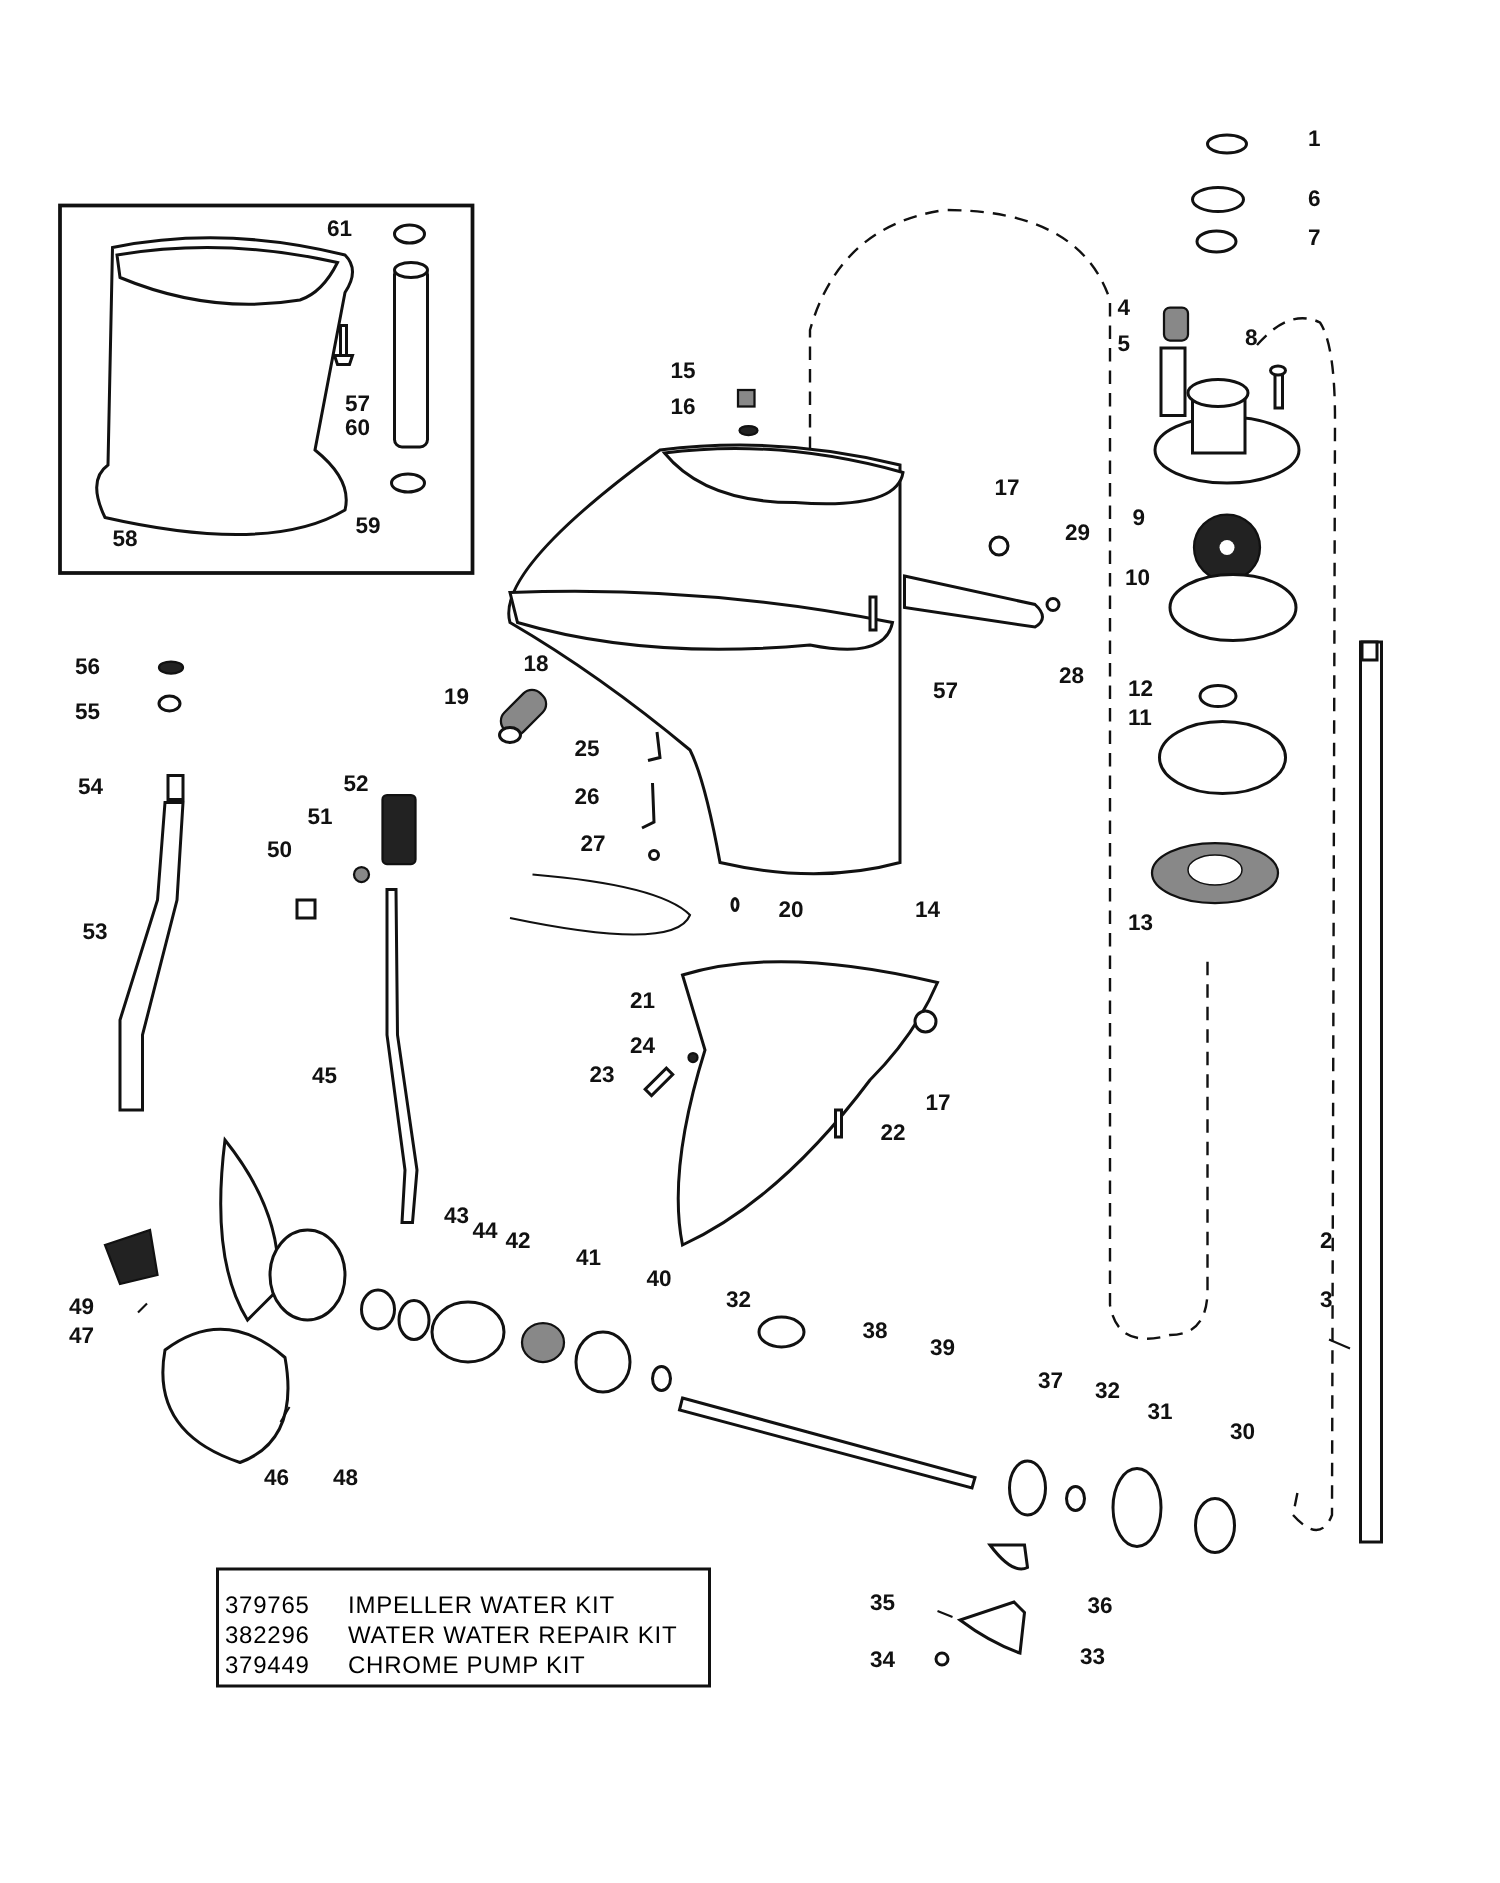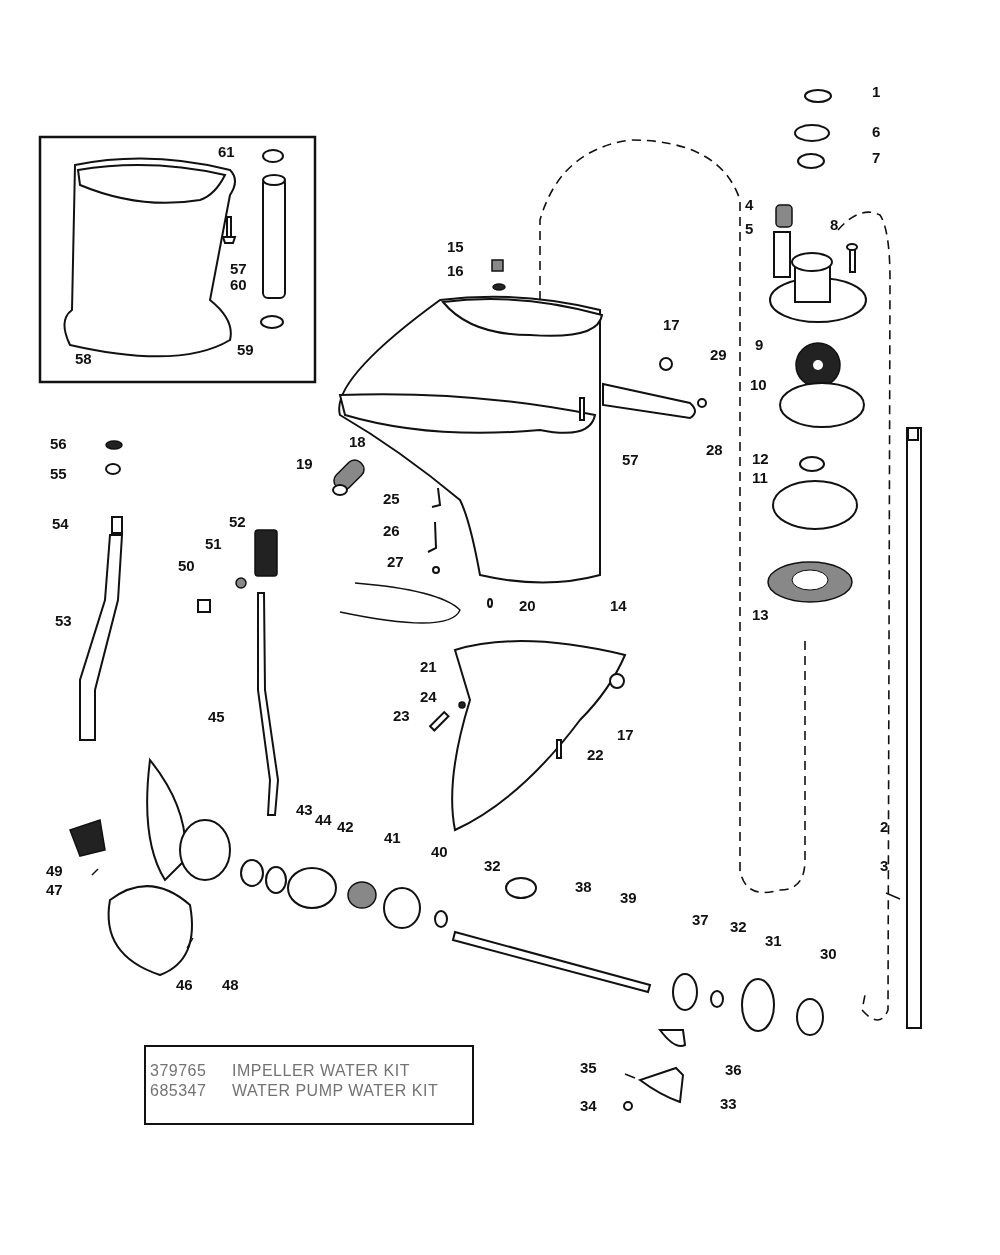--- a/index.html
+++ b/index.html
@@ -8,21 +8,21 @@
   #diagram { position:absolute; left:0; top:0; width:1000px; height:1255px; }
   .callout { font-family:"Liberation Sans", sans-serif; font-weight:bold; font-size:15px; fill:#111; }
   .leader { stroke:#111; stroke-width:1.4; fill:none; }
   .part { stroke:#111; stroke-width:2; fill:#fff; }
   .part-dark { stroke:#111; stroke-width:1.5; fill:#222; }
   .part-gray { stroke:#111; stroke-width:1.5; fill:#888; }
   .dash { stroke:#111; stroke-width:1.6; fill:none; stroke-dasharray:9 6; }
   #kit-box { position:absolute; left:144px; top:1045px; width:326px; height:76px;
              border:2px solid #111; background:#fff; }
   .kit-row { display:flex; font-family:"Liberation Sans", sans-serif; font-size:16px;
-             letter-spacing:0.5px; line-height:20px; color:#737373; padding-left:4px; }
+             letter-spacing:0.5px; line-height:20px; color:#000000; padding-left:4px; }
   .kit-row:first-child { margin-top:14px; }
   .kit-num { width:82px; }
 </style>
 </head>
 <body>
 
 <svg id="diagram" viewBox="0 0 1000 1255" xmlns="http://www.w3.org/2000/svg">
 
   <rect x="40" y="137" width="275" height="245" fill="none" stroke="#111" stroke-width="2.5"></rect>
 
@@ -310,16 +310,20 @@
       <text class="callout" x="880" y="871">3</text>
     </g>
 </svg>
 
 <div id="kit-box">
   <div class="kit-row">
     <span class="kit-num">379765</span>
     <span>IMPELLER WATER KIT</span>
   </div>
   <div class="kit-row">
-    <span class="kit-num">685347</span>
-    <span>WATER PUMP WATER KIT</span>
+    <span class="kit-num">382296</span>
+    <span>WATER WATER REPAIR KIT</span>
+  </div>
+  <div class="kit-row">
+    <span class="kit-num">379449</span>
+    <span>CHROME PUMP KIT</span>
   </div>
 </div>
 
 </body></html>

